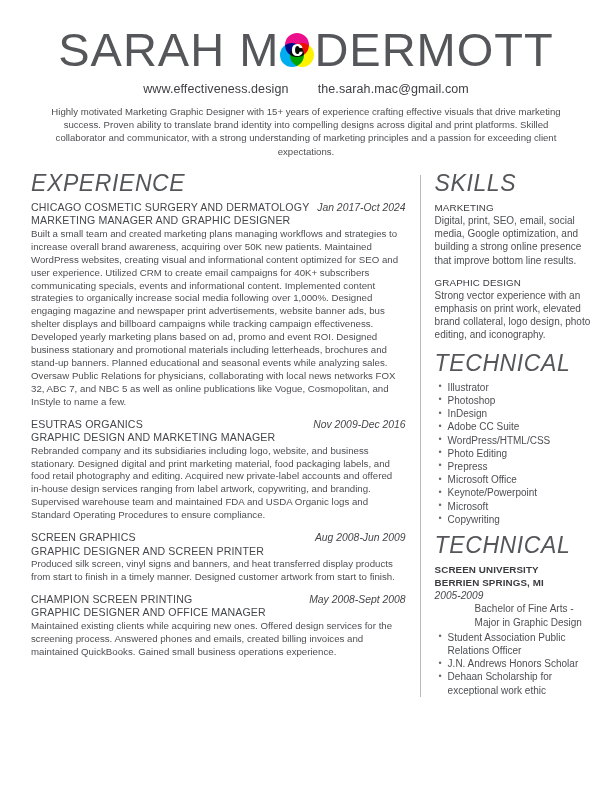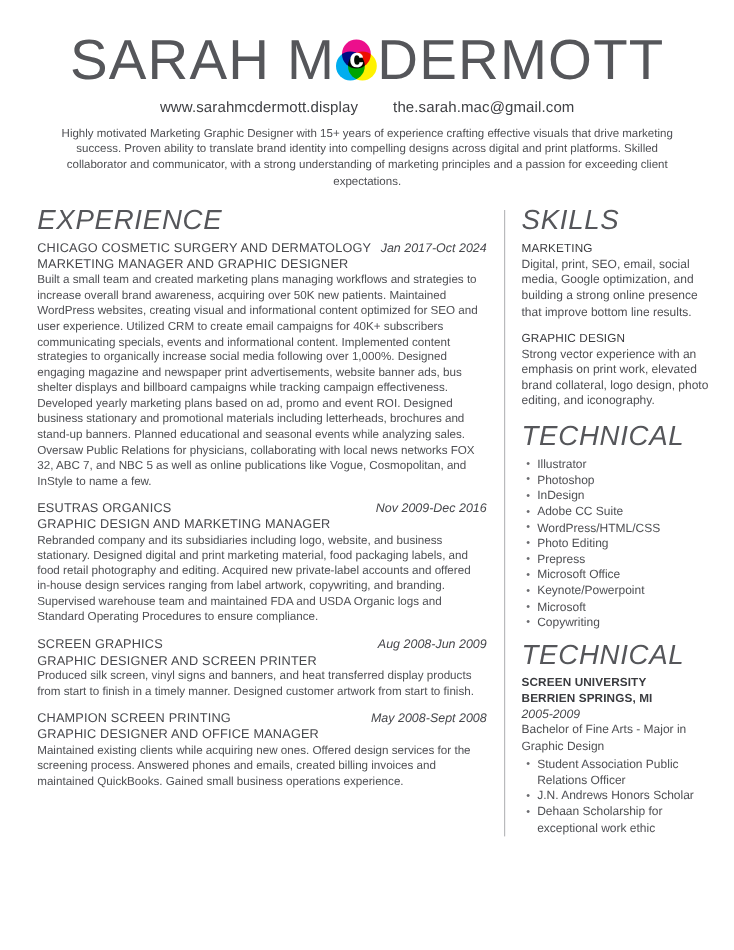--- a/index.html
+++ b/index.html
@@ -198,41 +198,42 @@
   .edu-years {
     font-size: 10.2px;
     font-style: italic;
     color: #46474b;
     line-height: 13.2px;
   }
   .edu-degree {
     font-size: 10px;
     line-height: 13.2px;
     color: #4e4f53;
+    margin-left: 40px;
   }
 </style>
 </head>
 <body>
 
 <div class="page">
 
   <div class="header">
     <div class="name-row">
       <span class="name-part">SARAH M</span>
       <span class="logo-mark">
         <span class="circ circ-cyan"></span>
         <span class="circ circ-yellow"></span>
         <span class="circ circ-magenta"></span>
         <span class="logo-c">c</span>
       </span>
       <span class="name-part">DERMOTT</span>
     </div>
 
     <div class="contact">
-      <span>www.sarahmcdermott.display</span>
+      <span>www.effectiveness.design</span>
       <span class="gap"></span>
       <span>the.sarah.mac@gmail.com</span>
     </div>
 
     <div class="summary">Highly motivated Marketing Graphic Designer with 15+ years of experience crafting effective visuals that drive marketing success. Proven ability to translate brand identity into compelling designs across digital and print platforms. Skilled collaborator and communicator, with a strong understanding of marketing principles and a passion for exceeding client expectations.</div>
   </div>
 
   <div class="columns">
 
     <div class="col-left">

